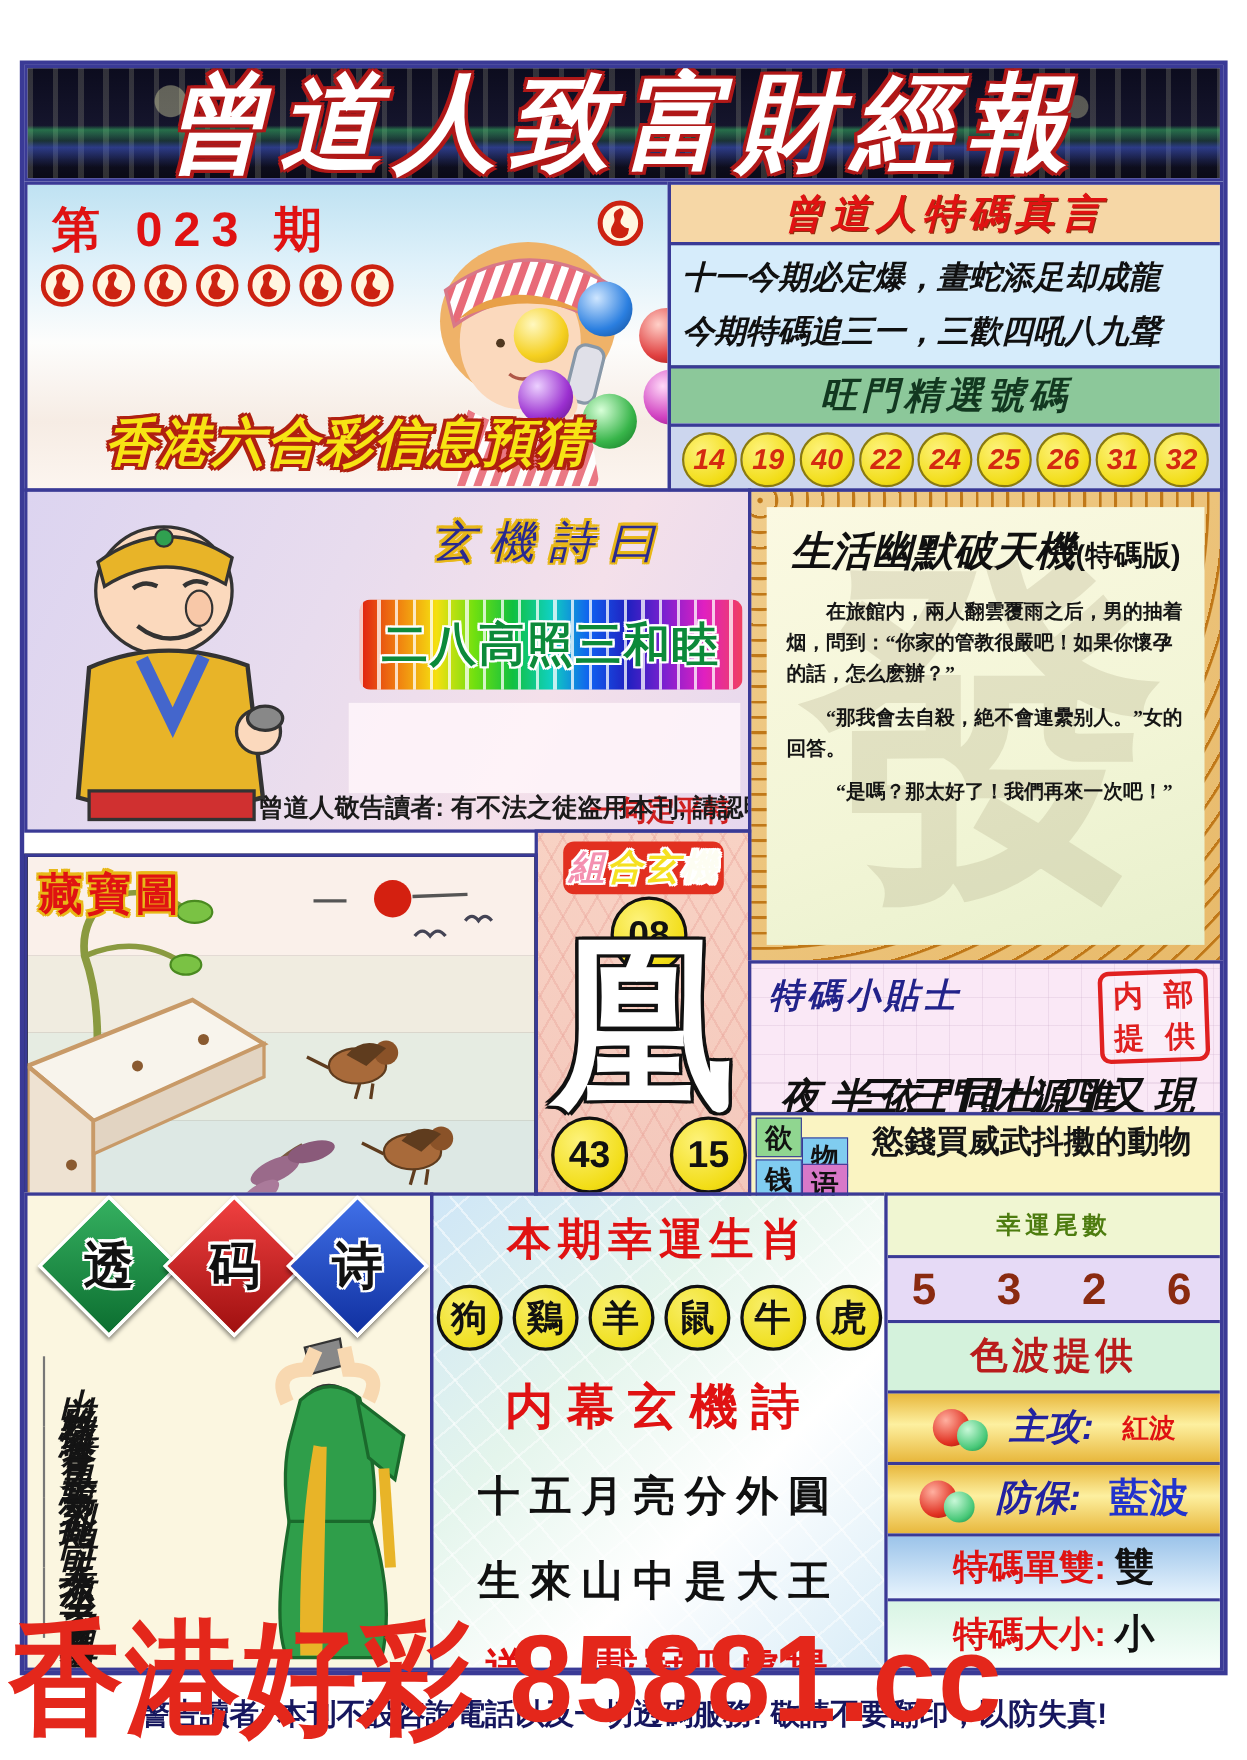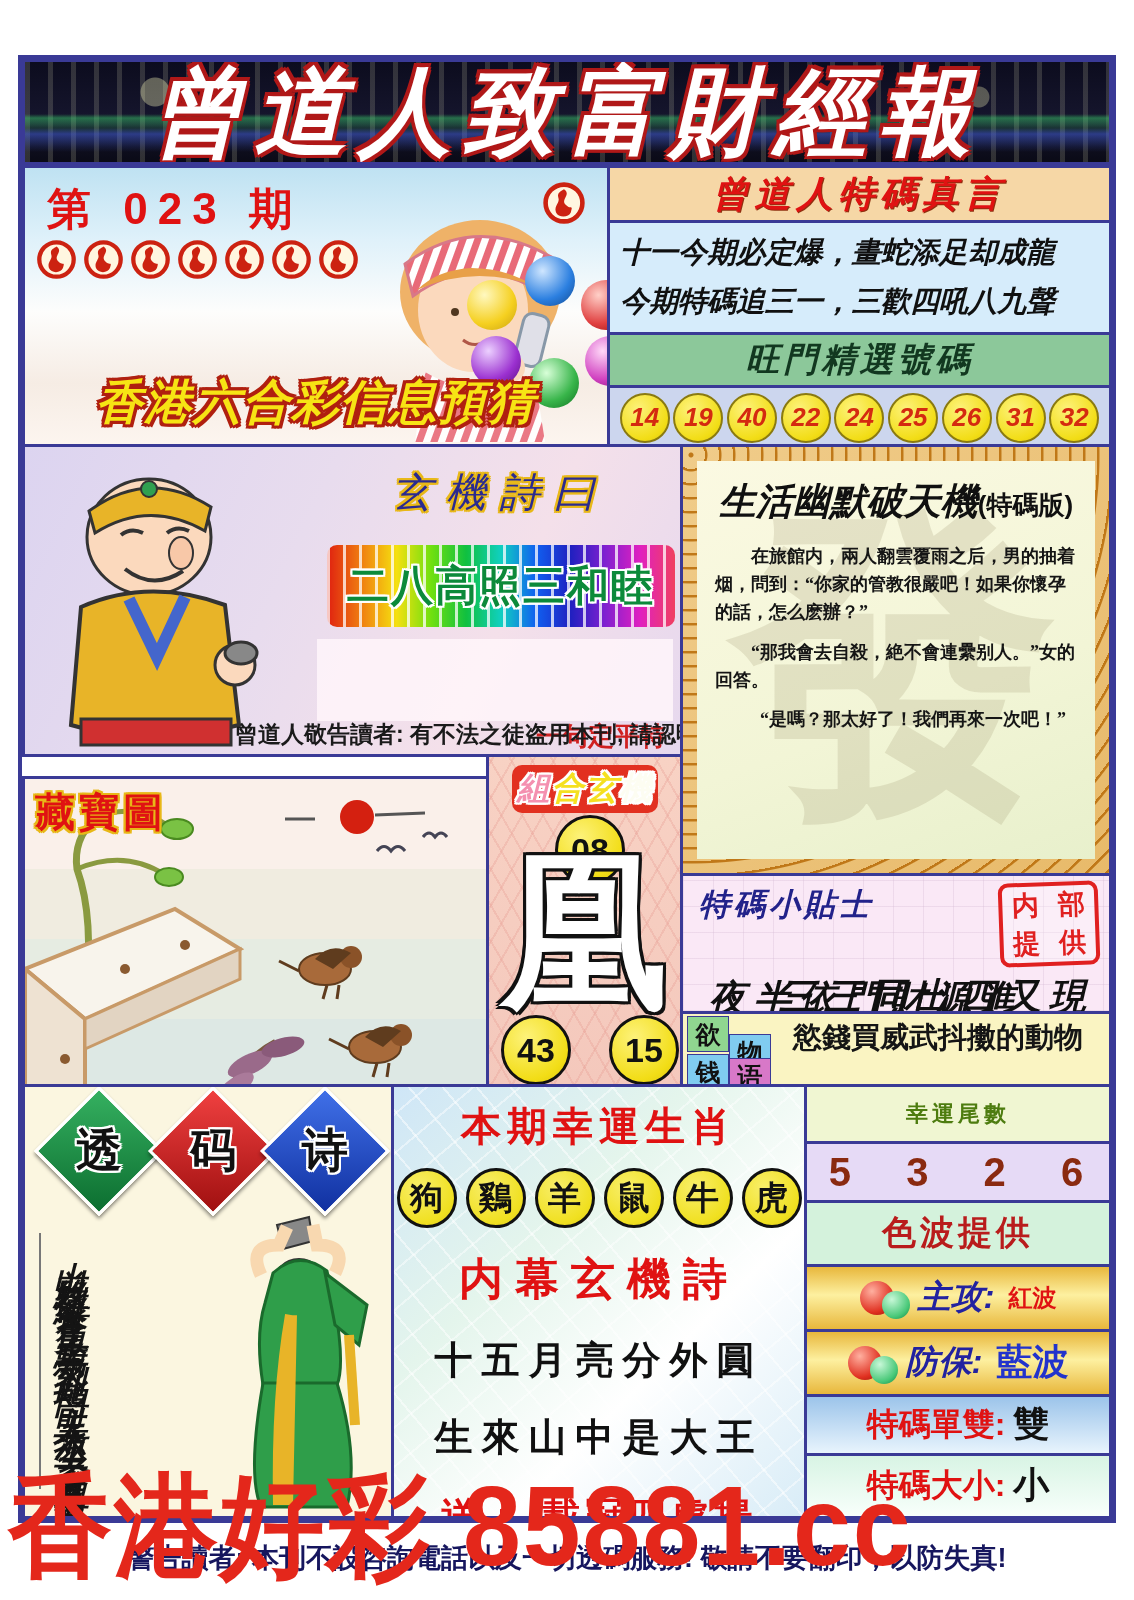--- a/index.html
+++ b/index.html
@@ -158,21 +158,21 @@
   .sx-line{margin-top:26px;font-size:38px;font-weight:900;color:#101010;letter-spacing:9px;white-space:nowrap;}
   .sx-gift{margin-top:28px;font-size:38px;font-weight:900;color:#e01212;letter-spacing:5px;white-space:nowrap;}
   
   .stack{left:804px;top:1084px;width:308px;height:435px;display:flex;flex-direction:column;background:#fff;}
   .st-row{box-sizing:border-box;border-bottom:3px solid #3a3a96;display:flex;align-items:center;justify-content:center;
     font-weight:900;white-space:nowrap;}
   .st-row:last-child{border-bottom:none;}
   .st-tail-title{height:58px;background:#f0f6d2;color:#4d7c0f;font-size:22px;letter-spacing:4px;}
   .st-tails{height:60px;background:#e6daf6;color:#8a2a10;font-size:40px;letter-spacing:22px;padding-left:18px;}
   .st-wave{height:64px;background:#d4f2dc;color:#b91c1c;font-size:34px;letter-spacing:4px;}
-  .st-gold{height:66px;background:linear-gradient(180deg,#e8b73c,#fdf0a0 45%,#e8b73c);gap:6px;}
+  .st-gold{height:66px;background:linear-gradient(180deg,#e8b73c,#fdf0a0 45%,#e8b73c);gap:18px;}
   .st-blue{height:60px;background:linear-gradient(180deg,#9cc4ea,#e8f4fd);}
   .st-mint{height:61px;background:linear-gradient(180deg,#d8f4e4,#f8fffb);}
   .st-label-navy{color:#2222a0;font-size:33px;font-style:italic;}
   .st-label-red{color:#e01212;font-size:32px;}
   .st-val-red{color:#e01212;font-size:24px;margin-left:8px;}
   .st-val-blue{color:#2233cc;font-size:36px;margin-left:8px;}
   .st-val-black{color:#111;font-size:36px;margin-left:8px;}
   .ballpair{display:inline-flex;align-items:center;margin-right:2px;}
   .bp-red{width:34px;height:34px;border-radius:50%;background:radial-gradient(circle at 35% 30%,#ffb0a0,#e03020 65%,#901008);}
   .bp-green{width:28px;height:28px;border-radius:50%;margin-left:-12px;margin-top:14px;

